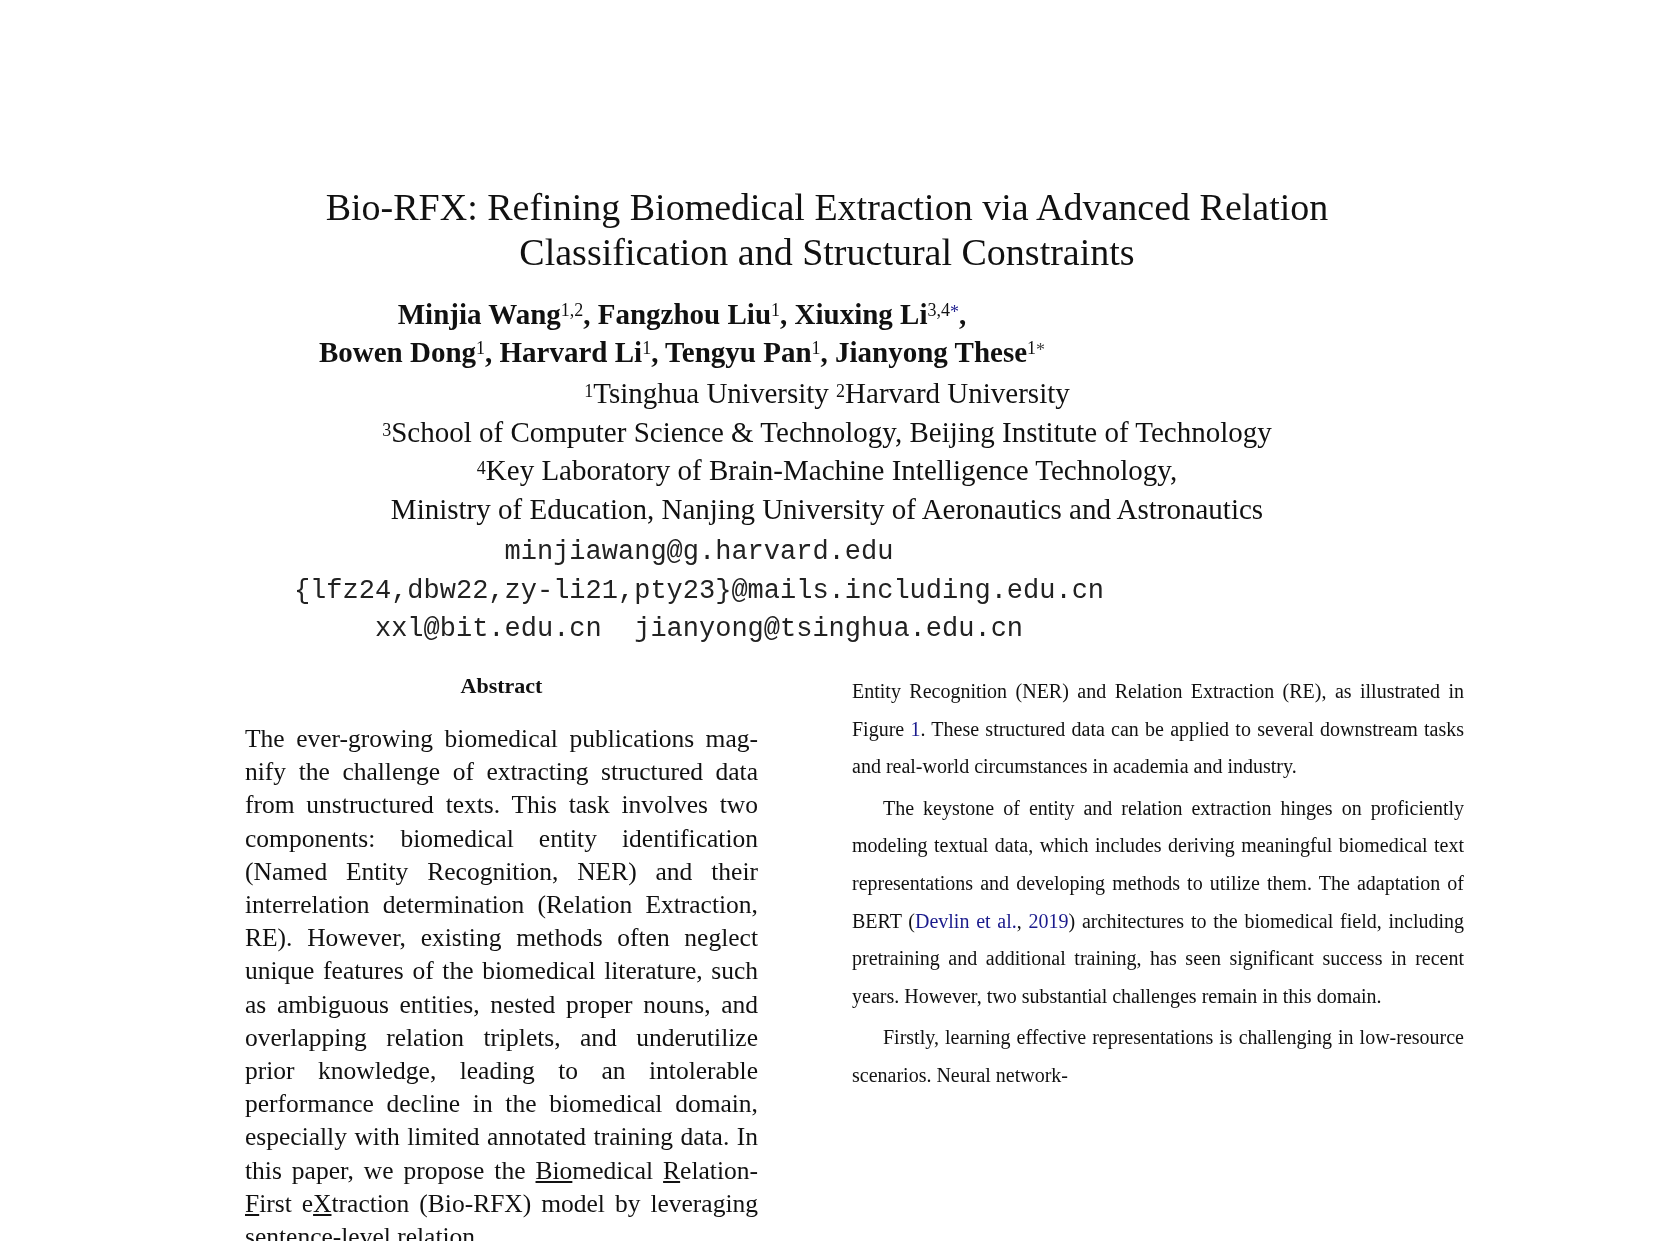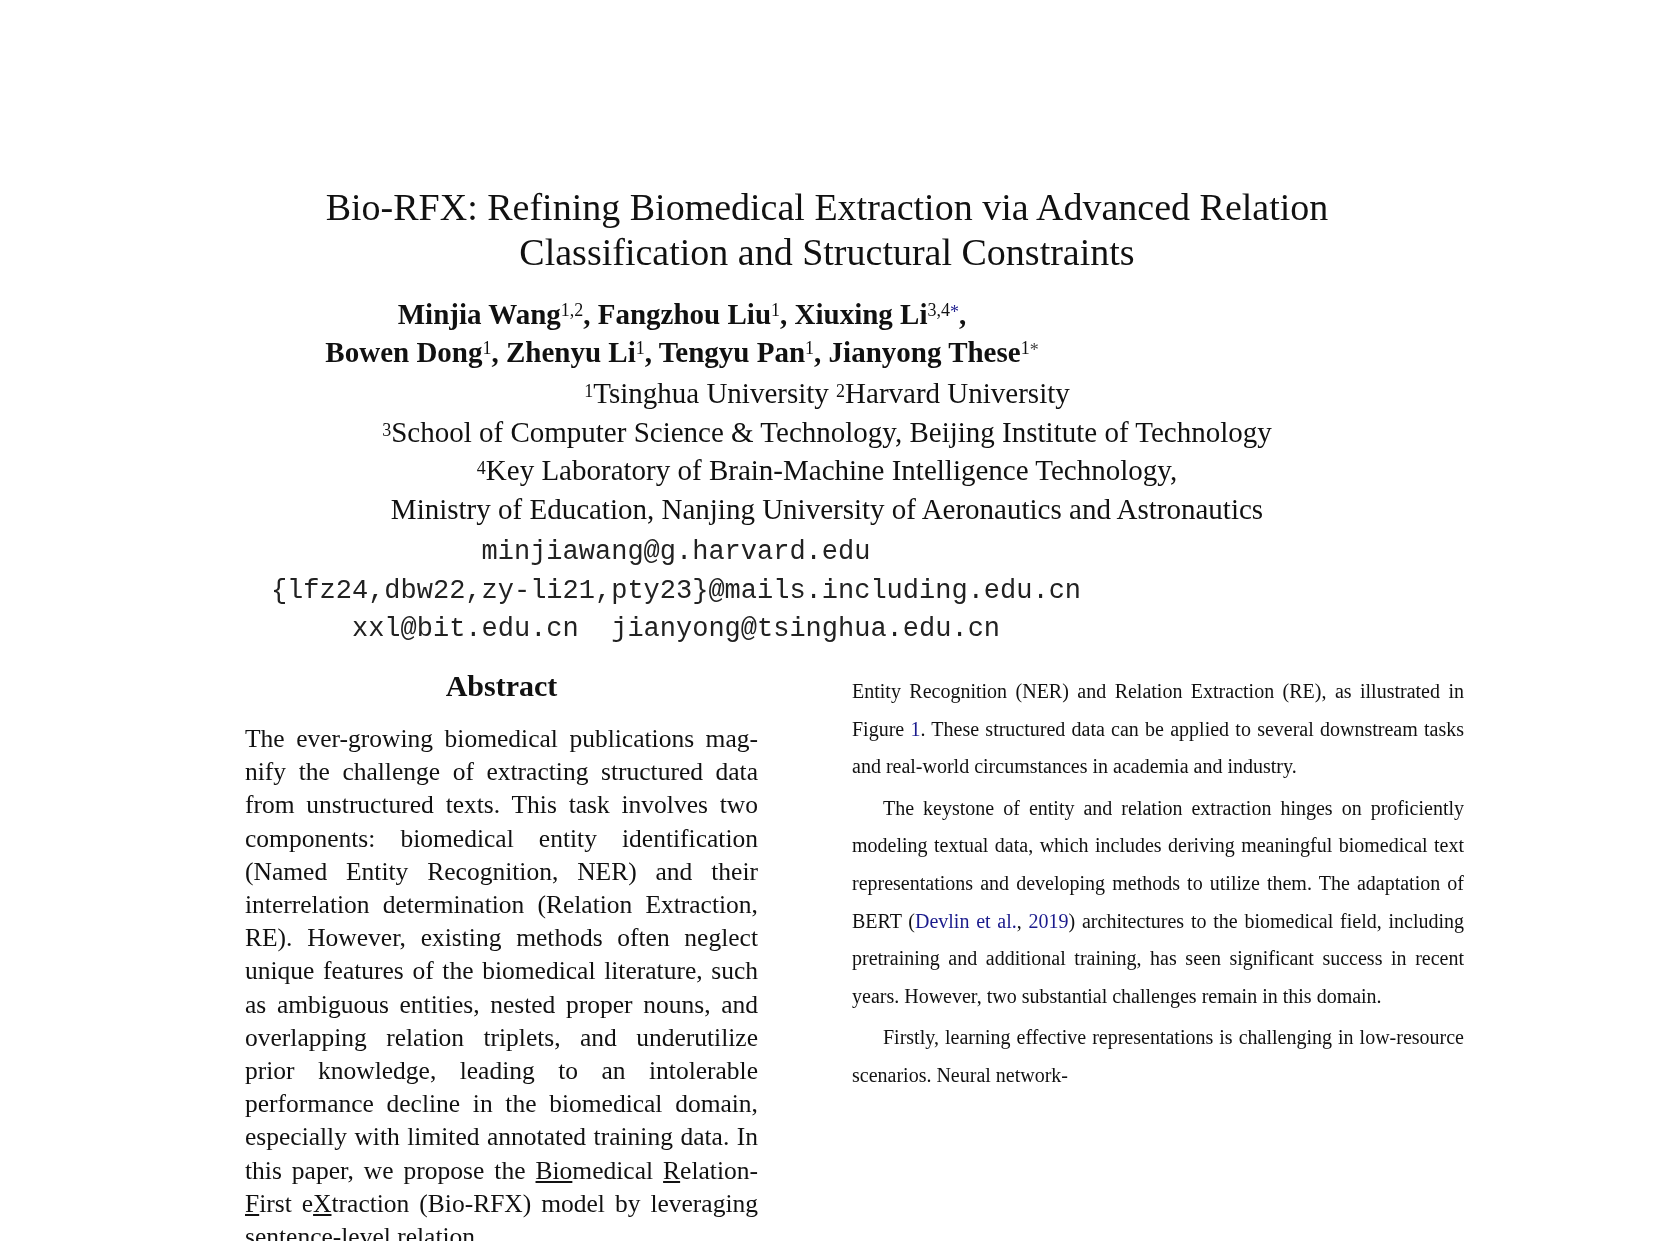--- a/index.html
+++ b/index.html
@@ -8,44 +8,44 @@
   .title { position:absolute; left:0; width:1654px; top:185px; text-align:center;
            font-weight:normal; font-size:38px; line-height:45px; }
   .authors { position:absolute; left:0; width:1364px; top:295px; text-align:center;
              font-weight:bold; font-size:29px; line-height:38px; }
   sup { font-size:18px; font-weight:normal; vertical-align:top; position:relative; top:-4px; }
   .star { color:#1f1f8f; font-size:18px; vertical-align:top; position:relative; top:-2px; font-weight:normal; }
   .affil { position:absolute; left:0; width:1654px; top:374px; text-align:center;
            font-size:29px; line-height:38.5px; }
   .affil sup { font-size:18px; top:-2px; }
   .emails { position:absolute; left:0; width:1352px; top:533px; text-align:center;
-            font-family:"Liberation Mono", monospace; font-size:27px; line-height:38.5px; color:#222; }
+            font-family:"Liberation Mono", monospace; font-size:27px; line-height:38.5px; color:#222;padding-left:23px; }
   .col-left { position:absolute; left:245px; width:513px; top:668px; }
-  .abs-head { text-align:center; font-weight:bold; font-size:30px; line-height:36px; margin:0 0 18px 0; }
+  .abs-head { text-align:center; font-weight:bold; font-size:22px; line-height:36px; margin:0 0 18px 0; }
   .abs-body { font-size:25.5px; line-height:33.2px; text-align:justify; text-align-last:left; hyphens:manual; }
   .col-right { position:absolute; left:852px; width:612px; top:673px; }
   .rp { font-size:20px; line-height:37.6px; text-align:justify; margin:0; }
   .rp.indent { text-indent:31px; margin-top:4px; }
   .link { color:#1a1a8c; }
   u { text-decoration:underline; }
 </style>
 </head>
 <body>
 
 <div class="title">
   <div>Bio-RFX: Refining Biomedical Extraction via Advanced Relation</div>
   <div>Classification and Structural Constraints</div>
 </div>
 
 <div class="authors">
   <div>
     <span>Minjia Wang</span><sup>1,2</sup><span>, </span><span>Fangzhou Liu</span><sup>1</sup><span>, </span><span>Xiuxing Li</span><sup>3,4</sup><span class="star">*</span><span>,</span>
   </div>
   <div>
-    <span>Bowen Dong</span><sup>1</sup><span>, </span><span>Zhenyu Li</span><sup>1</sup><span>, </span><span>Tengyu Pan</span><sup>1</sup><span>, </span><span>Jianyong These</span><sup>1</sup><span class="star" style="color:#444">*</span>
+    <span>Bowen Dong</span><sup>1</sup><span>, </span><span>Harvard Li</span><sup>1</sup><span>, </span><span>Tengyu Pan</span><sup>1</sup><span>, </span><span>Jianyong These</span><sup>1</sup><span class="star" style="color:#444">*</span>
   </div>
 </div>
 
 <div class="affil">
   <div><sup>1</sup><span>Tsinghua University </span><sup>2</sup><span>Harvard University</span></div>
   <div><sup>3</sup><span>School of Computer Science &amp; Technology, Beijing Institute of Technology</span></div>
   <div><sup>4</sup><span>Key Laboratory of Brain-Machine Intelligence Technology,</span></div>
   <div>Ministry of Education, Nanjing University of Aeronautics and Astronautics</div>
 </div>
 

